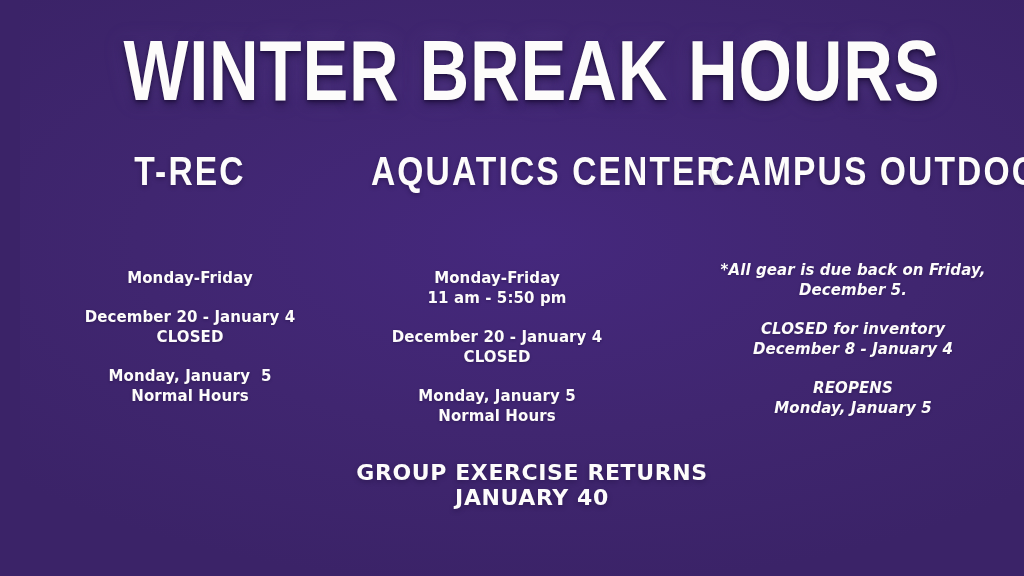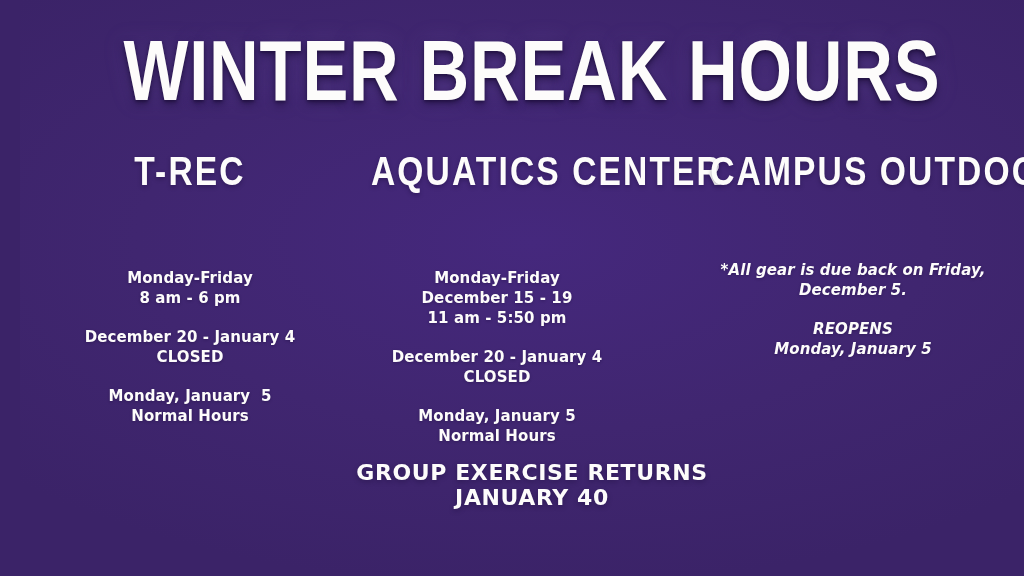--- a/index.html
+++ b/index.html
@@ -115,39 +115,37 @@
 
   <div class="title">WINTER BREAK HOURS</div>
 
   <div class="columns">
 
     <div class="col col-trec">
       <div class="col-head">T-REC</div>
       <div class="col-body">
         <p class="blk">
           <span class="ln">Monday-Friday</span>
-          <span class="ln">8 am - 6 pm</span>
         </p>
         <p class="blk">
           <span class="ln">December 20 - January 4</span>
           <span class="ln">CLOSED</span>
         </p>
         <p class="blk">
           <span class="ln">Monday, January  5</span>
           <span class="ln">Normal Hours</span>
         </p>
       </div>
     </div>
 
     <div class="col col-aquatics">
       <div class="col-head">AQUATICS CENTER</div>
       <div class="col-body">
         <p class="blk">
           <span class="ln">Monday-Friday</span>
-          <span class="ln">December 15 - 19</span>
           <span class="ln">11 am - 5:50 pm</span>
         </p>
         <p class="blk">
           <span class="ln">December 20 - January 4</span>
           <span class="ln">CLOSED</span>
         </p>
         <p class="blk">
           <span class="ln">Monday, January 5</span>
           <span class="ln">Normal Hours</span>
         </p>
@@ -155,20 +153,22 @@
     </div>
 
     <div class="col col-outdoors">
       <div class="col-head">CAMPUS OUTDOORS</div>
       <div class="col-body">
         <p class="blk">
           <span class="ln">*All gear is due back on Friday,</span>
           <span class="ln">December 5.</span>
         </p>
         <p class="blk">
+          <span class="ln">CLOSED for inventory</span>
+          <span class="ln">December 8 - January 4</span>
         </p>
         <p class="blk">
           <span class="ln">REOPENS</span>
           <span class="ln">Monday, January 5</span>
         </p>
       </div>
     </div>
 
   </div>
 

